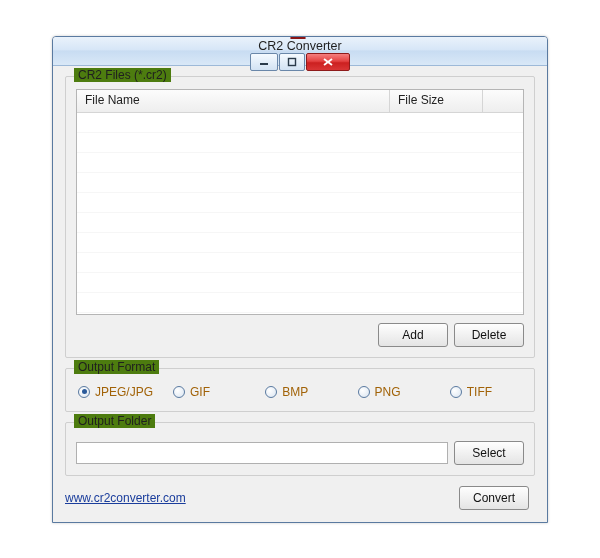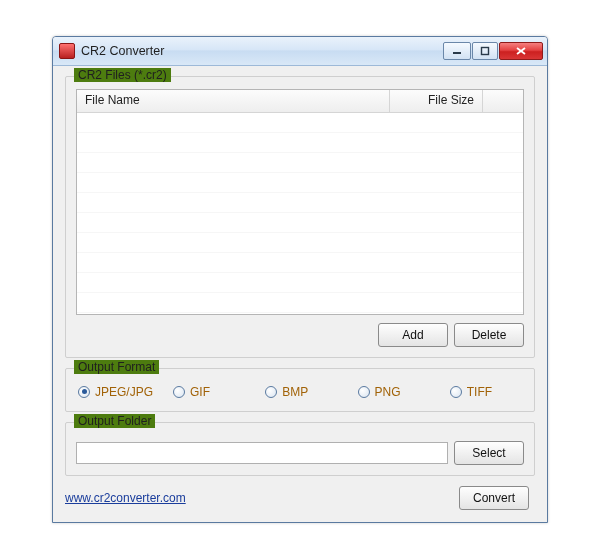--- a/index.html
+++ b/index.html
@@ -21,20 +21,21 @@
     box-shadow: 0 0 3px rgba(0,0,0,0.2);
   }
   .titlebar {
     height: 28px;
     background: linear-gradient(to bottom, #eaf2fb 0%, #d7e6f7 45%, #c8dcf2 50%, #d9e8f7 100%);
     border-bottom: 1px solid #9db9d8;
     display: flex;
     align-items: center;
     border-radius: 3px 3px 0 0;
     padding: 0 4px;
+    flex-direction: column;
   }
   .app-icon {
     width: 16px;
     height: 16px;
     margin: 0 6px 0 2px;
     display: flex;
     align-items: center;
     justify-content: center;
     background: linear-gradient(to bottom, #ff7070, #b82020);
     border: 1px solid #8a1515;
@@ -100,21 +101,21 @@
     background: linear-gradient(to bottom, #fcfcfc, #eeeeee);
     border-bottom: 1px solid #d5d5d5;
     font-size: 12px;
     color: #222;
   }
   .list-header .col {
     padding: 3px 8px;
     border-right: 1px solid #d5d5d5;
   }
   .col.fname { flex: 1; }
-  .col.fsize { width: 76px; text-align: right; }
+  .col.fsize { width: 76px; }
   .col.extra { width: 24px; border-right: none; }
   .list-body {
     height: calc(100% - 22px);
     background-image: repeating-linear-gradient(to bottom, #ffffff 0, #ffffff 19px, #f6f6f6 19px, #f6f6f6 20px);
   }
   .row-buttons {
     display: flex;
     justify-content: flex-end;
     gap: 6px;
     margin-top: 8px;

